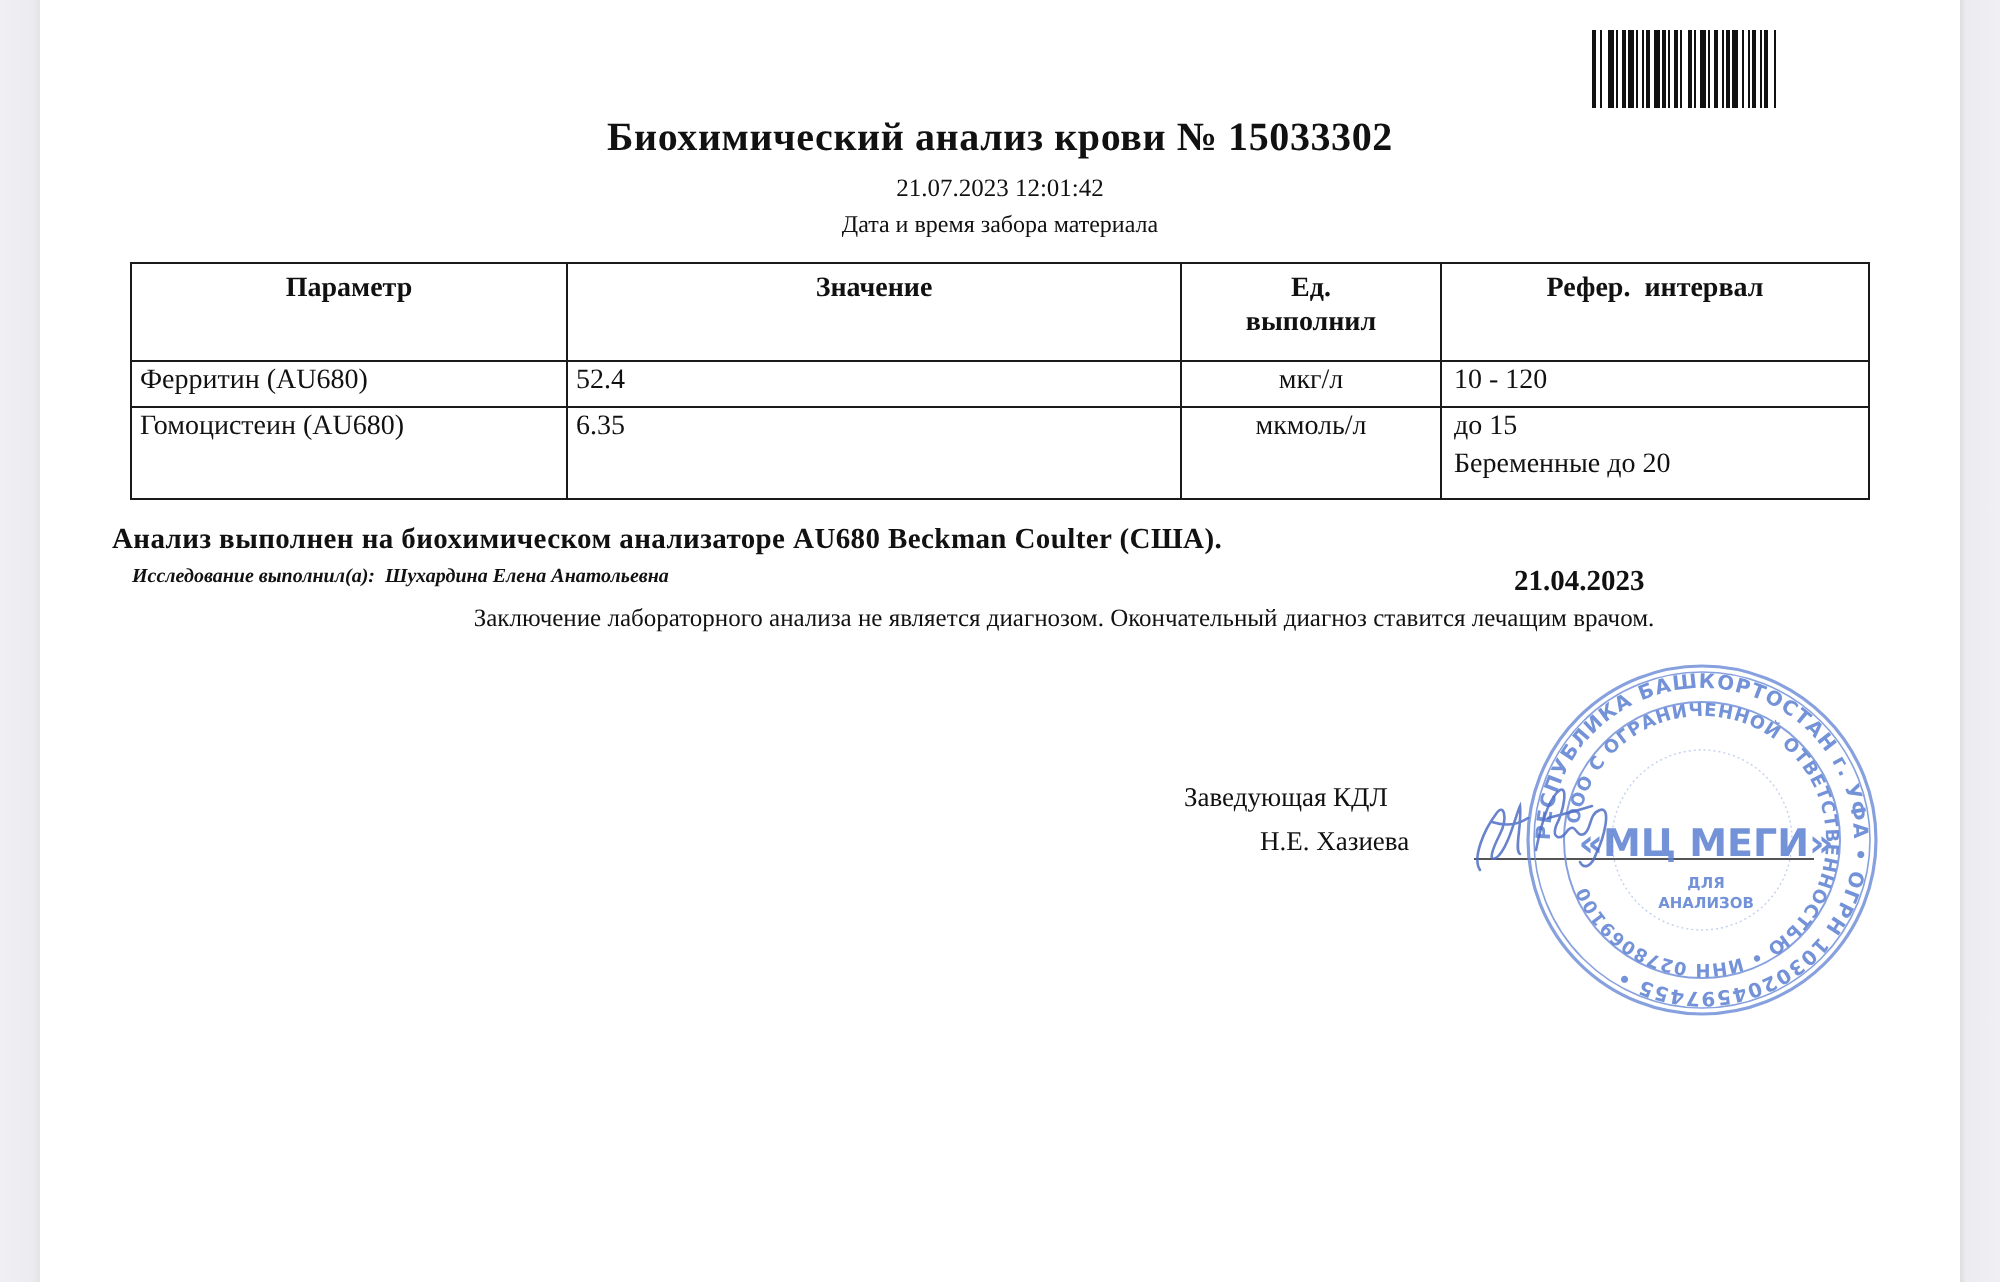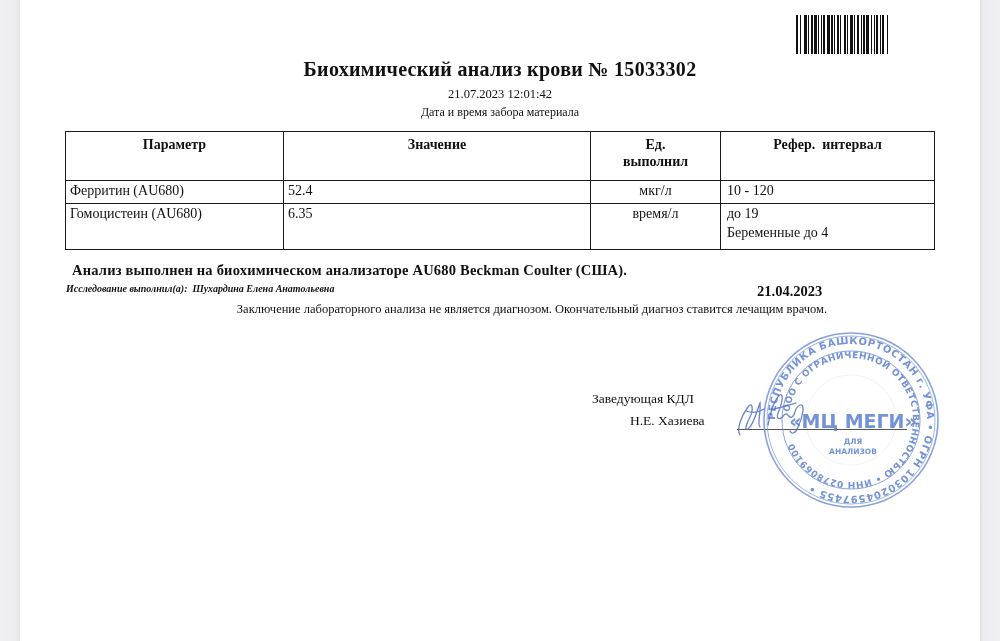--- a/index.html
+++ b/index.html
@@ -44,21 +44,21 @@
     line-height: 17px;
   }
   table.results td { line-height: 19px; height: 22px; margin-top: 40px; }
   table.results tr.row2 td { height: 45px; }
   .c-param { width: 209px; }
   .c-val { width: 298px; text-align: left; }
   .c-unit { width: 121px; text-align: center; }
   .c-ref { text-align: left; padding-left: 6px !important; }
 
   .analyzer {
-    position: absolute; left: 72px; top: 262px; font-weight: bold; font-size: 14.5px;
+    position: absolute; left: 56px; top: 262px; font-weight: bold; font-size: 14.5px;
     letter-spacing: 0.2px;
   }
   .performed {
     position: absolute; left: 66px; top: 283px; font-weight: bold; font-style: italic; font-size: 10px;
   }
   .performed-date {
     position: absolute; left: 757px; top: 283px; font-weight: bold; font-size: 14.5px;
   }
   .disclaimer {
     position: absolute; left: 0; width: 990px; top: 302px; text-align: center; font-size: 12.5px; margin-left: 37px;
@@ -161,24 +161,24 @@
       <td class="c-param">Ферритин (AU680)</td>
       <td class="c-val">52.4</td>
       <td class="c-unit">мкг/л</td>
       <td class="c-ref">
         <span>10 - 120</span>
       </td>
     </tr>
     <tr class="row2">
       <td class="c-param">Гомоцистеин (AU680)</td>
       <td class="c-val">6.35</td>
-      <td class="c-unit">время/л</td>
+      <td class="c-unit">мкмоль/л</td>
       <td class="c-ref">
-        <span>до 19</span><br>
-        <span>Беременные до 4</span>
+        <span>до 15</span><br>
+        <span>Беременные до 20</span>
       </td>
     </tr>
   </tbody>
 </table>
 
 <div class="analyzer">Анализ выполнен на биохимическом анализаторе AU680 Beckman Coulter (США).</div>
 <div class="performed" style="white-space:pre">Исследование выполнил(а):  Шухардина Елена Анатольевна</div>
 <div class="performed-date">21.04.2023</div>
 <div class="disclaimer">Заключение лабораторного анализа не является диагнозом. Окончательный диагноз ставится лечащим врачом.</div>
 

